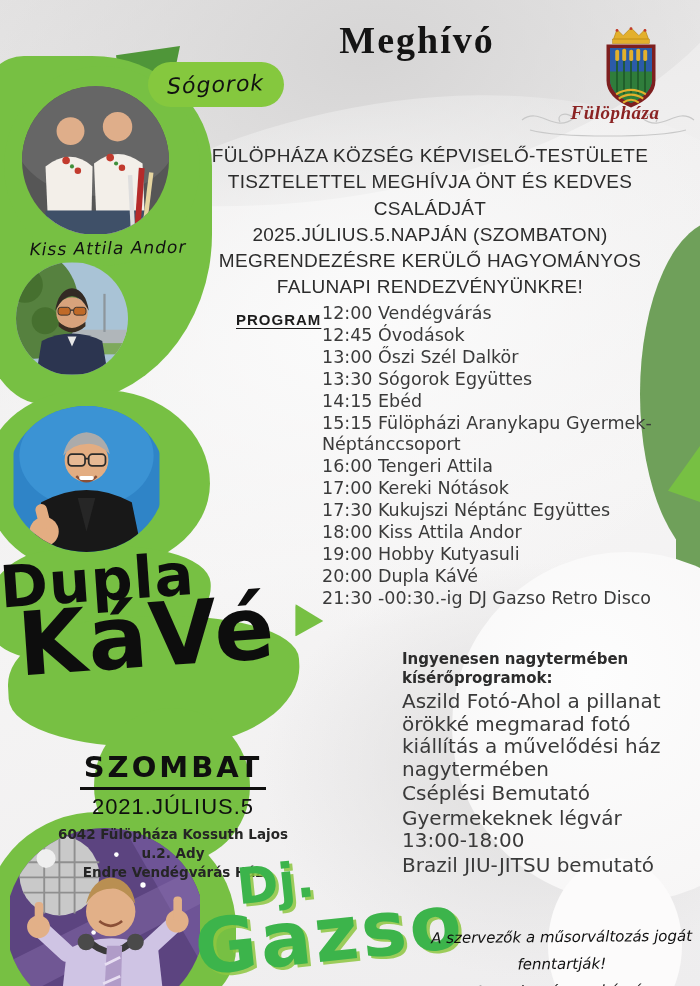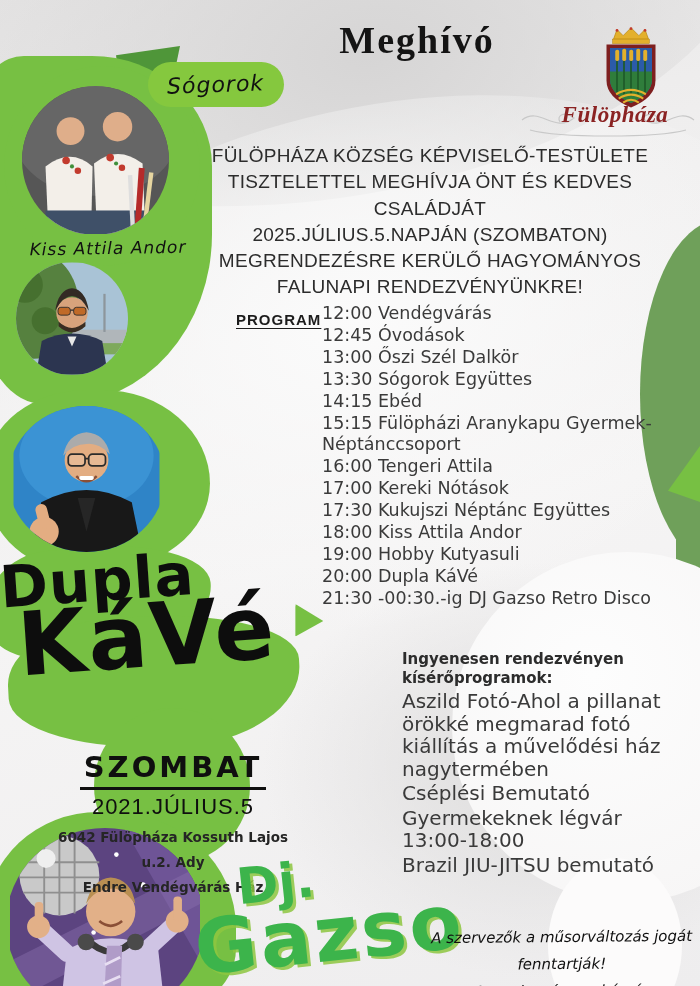--- a/index.html
+++ b/index.html
@@ -25,21 +25,21 @@
     clip-path:polygon(100% 0,100% 100%,0 80%);}
   .lime-wedge-mid{left:293px;top:606px;width:30px;height:32px;background:#77C043;
     clip-path:polygon(0 0,100% 40%,15% 100%);transform:rotate(8deg);}
   
   .title{left:272px;top:18px;width:290px;text-align:center;
     font-family:"Liberation Serif",serif;font-weight:700;font-size:38px;letter-spacing:2px;color:#141414;}
   .emblem{left:566px;top:26px;width:130px;text-align:center;}
   .emblem svg{display:block;margin:0 auto;}
   .flourish{left:520px;top:100px;width:176px;height:40px;}
   .municipality-name{left:540px;top:102px;width:150px;text-align:center;
-    font-family:"Liberation Serif",serif;font-style:italic;font-weight:700;font-size:23px;color:#8B2323;letter-spacing:.5px;}
+    font-family:"Liberation Serif",serif;font-style:italic;font-weight:700;font-size:19px;color:#8B2323;letter-spacing:.5px;}
   
   .blob-top{left:-16px;top:56px;width:228px;height:348px;background:#77C043;
     border-radius:40px 120px 150px 60px / 40px 110px 170px 80px;}
   .blob-top-circle{left:4px;top:66px;width:196px;height:200px;background:#77C043;border-radius:50%;}
   .pill-dark{left:116px;top:46px;width:64px;height:62px;background:#4F9639;
     clip-path:polygon(0 15%,100% 0,80% 100%,10% 90%);}
   .pill{left:148px;top:62px;width:136px;height:45px;background:#85C83E;border-radius:24px;
     display:flex;align-items:center;justify-content:center;}
   .pill-label{font-size:22px;color:#111;transform:rotate(-2deg);letter-spacing:1px;
     font-style:italic;font-family:"DejaVu Sans",sans-serif;}
@@ -71,21 +71,21 @@
   
   .side-programs{left:402px;top:650px;width:272px;color:#3a3a3a;font-family:"DejaVu Sans",sans-serif;}
   .side-heading{font-size:15px;font-weight:700;line-height:19px;color:#2c2c2c;}
   .side-item{font-size:20px;line-height:22.5px;margin-top:2px;}
   
   .event-circle{left:94px;top:708px;width:156px;height:156px;border-radius:50%;background:#77C043;}
   .event-block{left:48px;top:718px;width:250px;text-align:center;color:#0f0f0f;}
   .event-day{font-size:29px;font-weight:800;letter-spacing:3px;font-family:"DejaVu Sans",sans-serif;margin-top:32px;}
   .event-rule{width:186px;height:3px;background:#0f0f0f;margin:3px auto 4px auto;}
   .event-date{font-size:22px;letter-spacing:1px;font-weight:500;}
-  .event-address{margin-top:5px;font-size:13.5px;line-height:25px;font-weight:700;color:#252525;
+  .event-address{margin-top:5px;font-size:13.5px;line-height:19px;font-weight:700;color:#252525;
     font-family:"DejaVu Sans",sans-serif;}
   
   .blob-dj{left:-14px;top:812px;width:250px;height:210px;background:#77C043;
     border-radius:45% 50% 40% 40% / 50% 55% 35% 35%;}
   .photo-dj{left:6px;top:828px;width:198px;height:190px;}
   .dj-title{left:192px;top:856px;transform:rotate(-6deg);color:#3CB44B;
     font-family:"DejaVu Sans",sans-serif;font-weight:800;line-height:.9;
     text-shadow:3px 3px 0 rgba(141,198,63,.85);}
   .dj-line1{font-size:50px;margin-left:48px;}
   .dj-line2{font-size:76px;letter-spacing:3px;}
@@ -246,21 +246,21 @@
     <div>16:00 Tengeri Attila</div>
     <div>17:00 Kereki Nótások</div>
     <div>17:30 Kukujszi Néptánc Együttes</div>
     <div>18:00 Kiss Attila Andor</div>
     <div>19:00 Hobby Kutyasuli</div>
     <div>20:00 Dupla KáVé</div>
     <div>21:30 -00:30.-ig DJ Gazso Retro Disco</div>
   </div>
 
   <div class="abs side-programs z4">
-    <div class="side-heading">Ingyenesen rendezvényen kísérőprogramok:</div>
+    <div class="side-heading">Ingyenesen nagytermében kísérőprogramok:</div>
     <div class="side-item">Aszild Fotó-Ahol a pillanat örökké megmarad fotó kiállítás a művelődési ház nagytermében</div>
     <div class="side-item">Cséplési Bemutató</div>
     <div class="side-item">Gyermekeknek légvár 13:00-18:00</div>
     <div class="side-item">Brazil JIU-JITSU bemutató</div>
   </div>
 
   <div class="abs event-circle z2"></div>
   <div class="abs event-block z4">
     <div class="event-day">SZOMBAT</div>
     <div class="event-rule"></div>

